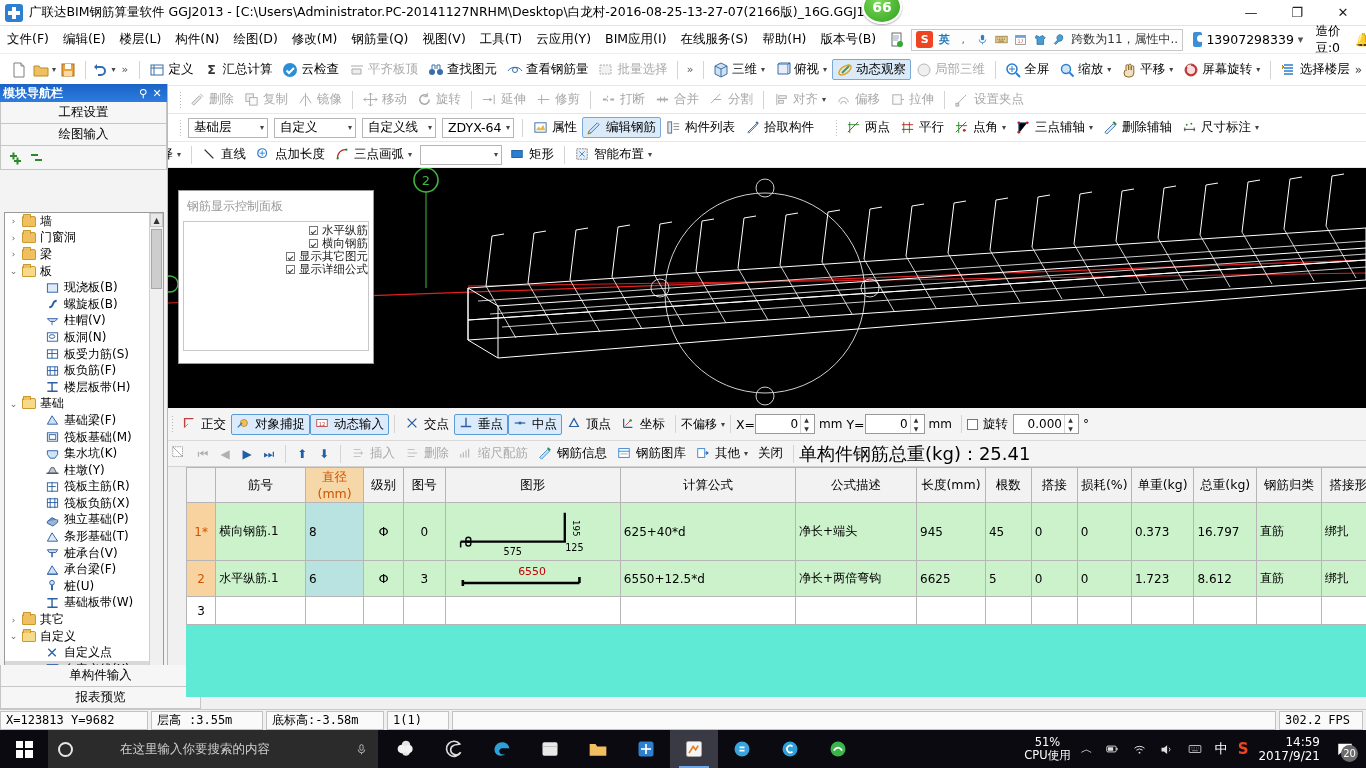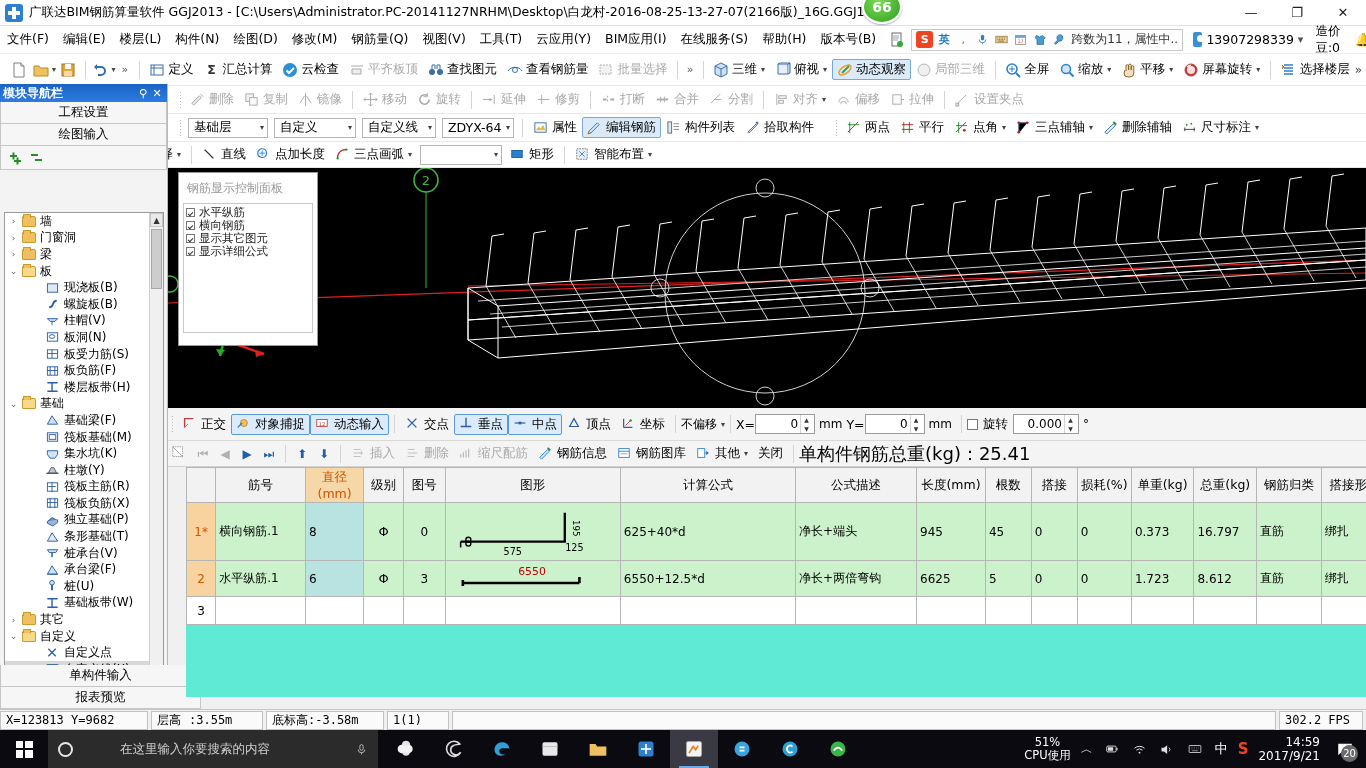--- a/index.html
+++ b/index.html
@@ -111,25 +111,25 @@
   .folder.open{background:#f7d98a;}
   .indent2{padding-left:26px;}
   .tscroll{position:absolute;right:0;top:0;width:14px;height:100%;background:#f0f0f0;border-left:1px solid #cfcfcf;}
   .tsc-btn{height:14px;display:flex;align-items:center;justify-content:center;font-size:8px;color:#333;background:#e9e9e9;border:1px solid #c6c6c6;}
   .tsc-thumb{position:absolute;left:1px;top:16px;width:11px;height:60px;background:#cdcdcd;border:1px solid #a8a8a8;}
   .lp-bottom{position:absolute;left:0;bottom:0;width:201px;}
 
   
   .canvas{position:absolute;left:168px;top:168px;width:1198px;height:240px;background:#000;overflow:hidden;}
   .rebarpanel{
-    position:absolute;left:10px;top:4px;width:140px;height:174px;background:#fff;border:1px solid #9a9a9a;
+    position:absolute;left:10px;top:22px;width:196px;height:174px;background:#fff;border:1px solid #9a9a9a;
   }
   .rp-title{font-size:12px;color:#999;padding:7px 6px 4px 8px;}
   .rp-list{margin:2px 4px;border:1px solid #c8c8c8;height:130px;padding:2px 0 0 2px;}
-  .rp-item{display:flex;align-items:center;gap:4px;font-size:11.5px;color:#222;height:13px;}
+  .rp-item{display:flex;align-items:center;gap:4px;font-size:11.5px;color:#222;height:13px;justify-content:flex-end;}
   .cbx{width:9px;height:9px;border:1px solid #777;background:#fff;position:relative;flex:0 0 auto;}
   .cbx.on:after{content:"";position:absolute;left:1px;top:3px;width:4px;height:2px;border-left:1.4px solid #333;border-bottom:1.4px solid #333;transform:rotate(-45deg);}
 
   
   .snapbar{position:absolute;left:168px;top:408px;width:1198px;height:33px;background:#f4f4f4;border-bottom:1px solid #d9d9d9;display:flex;align-items:center;}
   .sbtn{display:flex;align-items:center;gap:3px;font-size:12.5px;padding:2px 5px;color:#000;white-space:nowrap;}
   .sbtn.on{background:#dcebfb;border:1px solid #5b9bd5;border-radius:2px;padding:1px 4px;}
   .numin{display:flex;align-items:center;border:1px solid #9a9a9a;background:#fff;height:20px;width:60px;}
   .numin input{border:none;outline:none;width:44px;text-align:right;font-size:12px;font-family:inherit;padding-right:2px;}
   .spin{width:12px;display:flex;flex-direction:column;border-left:1px solid #d4d4d4;height:100%;}

